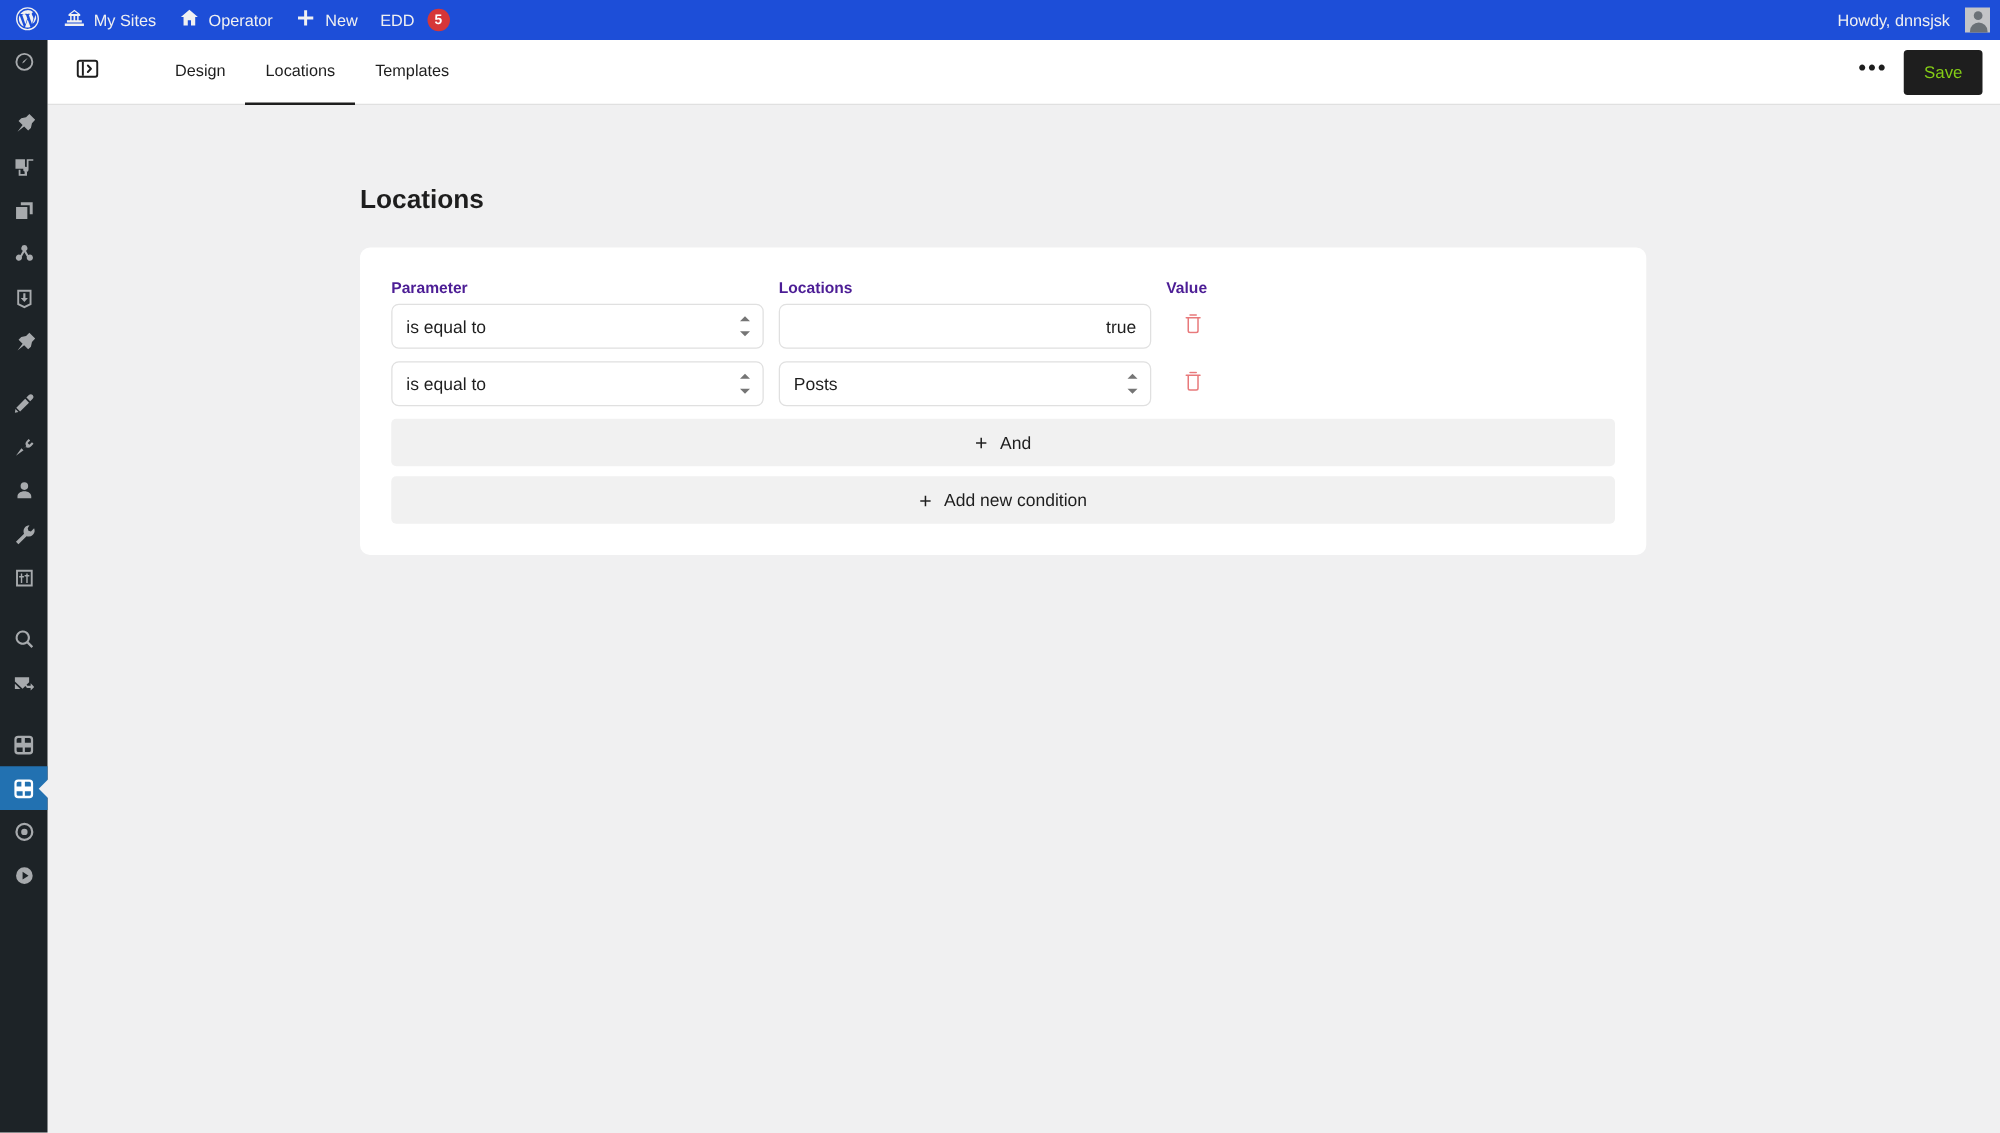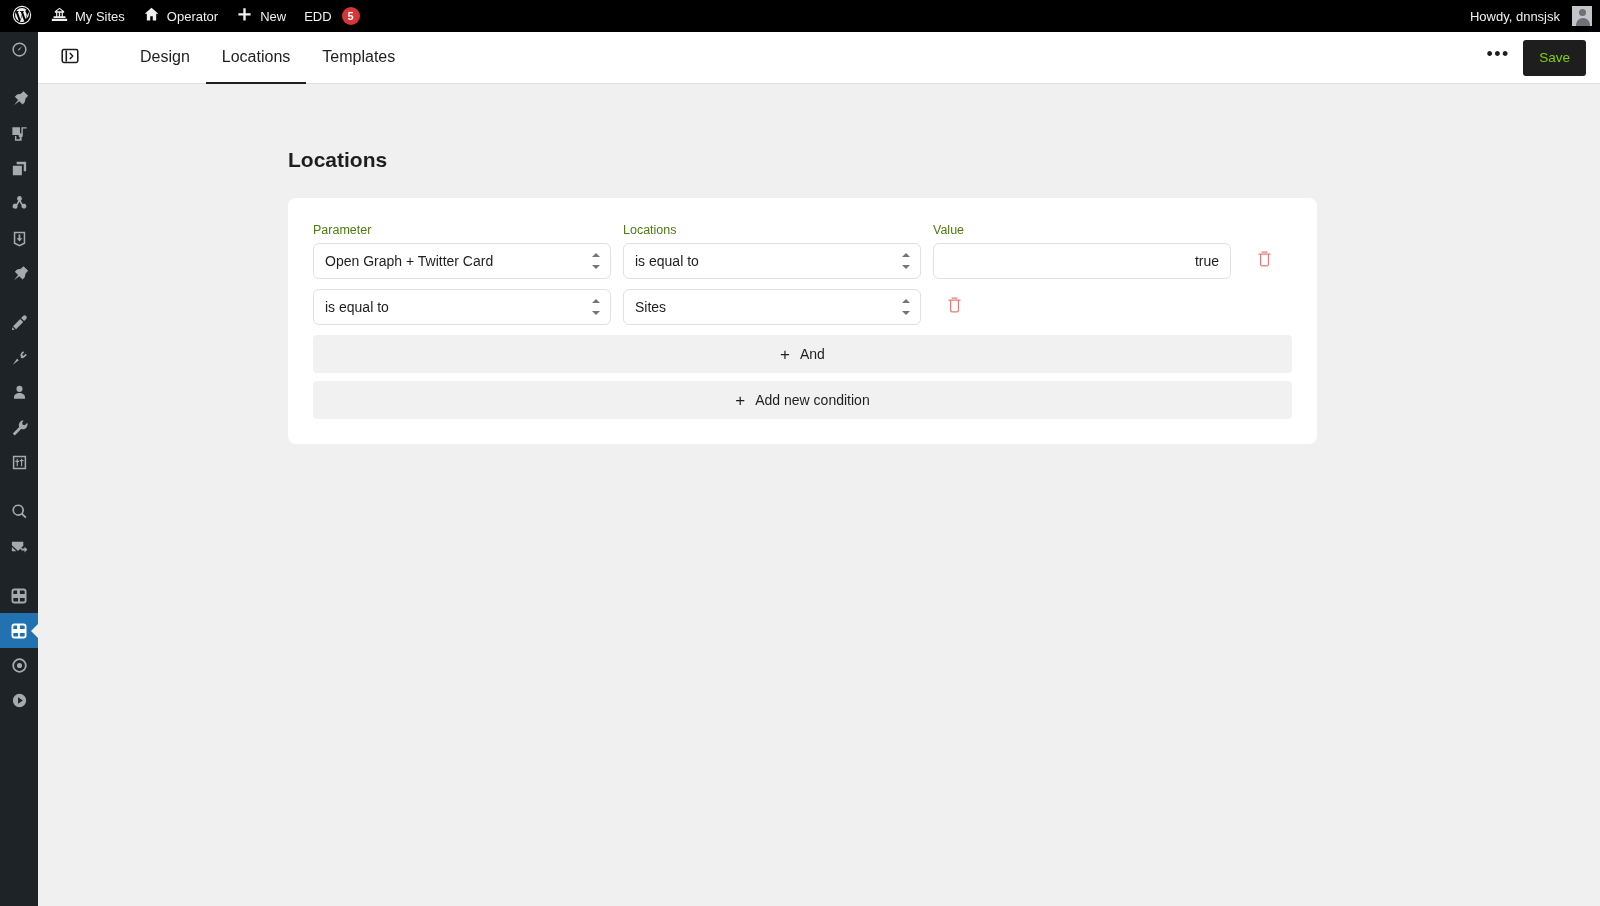--- a/index.html
+++ b/index.html
@@ -7,21 +7,21 @@
     width: 1600px; height: 906px;
     font-family: "Liberation Sans", sans-serif;
     background: #f0f0f1;
     overflow: hidden;
   }
 
   
   #adminbar {
     position: absolute; top: 0; left: 0;
     width: 1600px; height: 32px;
-    background: #000000;
+    background: #1d4ed8;
     display: flex; align-items: flex-end;
     color: #f0f0f1;
     font-size: 13px;
     z-index: 50;
   }
   .ab-item {
     display: flex; align-items: center; gap: 7px;
     height: 32px; padding: 0 9px;
     color: #f0f0f1; white-space: nowrap;
     cursor: pointer;
@@ -86,21 +86,21 @@
   }
   #sidebar-toggle {
     width: 32px; height: 32px; margin-left: 16px;
     display: flex; align-items: center; justify-content: center;
     border-radius: 3px; cursor: pointer;
   }
   .tabs { display: flex; align-items: stretch; height: 52px; margin-left: 38px; }
   .tab {
     display: flex; align-items: center;
     padding: 0 16px; height: 52px;
-    font-size: 16px; color: #1e1e1e;
+    font-size: 13px; color: #1e1e1e;
     border-bottom: 2.5px solid transparent;
     cursor: pointer;
   }
   .tab.active { font-weight: 400; border-bottom-color: #1e1e1e; }
   .header-spacer { flex: 1; }
   #more-menu {
     width: 34px; height: 34px; margin-right: 8px;
     display: flex; align-items: center; justify-content: center;
     border-radius: 3px; cursor: pointer; color: #1e1e1e;
     font-size: 18px; letter-spacing: 1.5px; line-height: 1;
@@ -128,21 +128,21 @@
     width: 1029px;
     background: #fff;
     border-radius: 8px;
     padding: 25px;
   }
 
   .cond-head {
     display: flex; gap: 12px; margin-bottom: 6px;
   }
   .cond-head .lbl {
-    font-size: 12.5px; font-weight: normal; color: #4d7c0f;
+    font-size: 12.5px; font-weight: bold; color: #4c1d95;
   }
   .col-param { width: 298px; flex: 0 0 298px; }
   .col-op    { width: 298px; flex: 0 0 298px; }
   .col-val   { width: 298px; flex: 0 0 298px; }
   .col-del   { width: 42px;  flex: 0 0 42px; }
 
   .cond-row { display: flex; gap: 12px; align-items: center; margin-bottom: 10px; }
 
   .fld {
     position: relative;
@@ -441,27 +441,20 @@
   <div id="conditions-card">
 
     <div class="cond-head">
       <div class="col-param lbl">Parameter</div>
       <div class="col-op lbl">Locations</div>
       <div class="col-val lbl">Value</div>
       <div class="col-del"></div>
     </div>
 
     <div class="cond-row">
-      <div class="fld col-param">
-        <span>Open Graph + Twitter Card</span>
-        <span class="stepper">
-            <i class="up"></i>
-            <i class="dn"></i>
-          </span>
-      </div>
       <div class="fld col-op">
         <span>is equal to</span>
         <span class="stepper">
             <i class="up"></i>
             <i class="dn"></i>
           </span>
       </div>
       <div class="fld text col-val">
         <span>true</span>
       </div>
@@ -478,21 +471,21 @@
 
     <div class="cond-row">
       <div class="fld col-op">
         <span>is equal to</span>
         <span class="stepper">
             <i class="up"></i>
             <i class="dn"></i>
           </span>
       </div>
       <div class="fld col-val">
-        <span>Sites</span>
+        <span>Posts</span>
         <span class="stepper">
             <i class="up"></i>
             <i class="dn"></i>
           </span>
       </div>
       <div class="col-del" style="display:flex;justify-content:center;">
         <div class="del-btn">
           <span>
             <svg width="15" height="16" viewBox="0 0 16 18">
               <path d="M5.2 1.2h5.6M1.8 3.6h12.4M3.6 3.6v11.6c0 .9.7 1.6 1.6 1.6h5.6c.9 0 1.6-.7 1.6-1.6V3.6" fill="none" stroke="#e8797b" stroke-width="1.35" stroke-linecap="round"></path>

